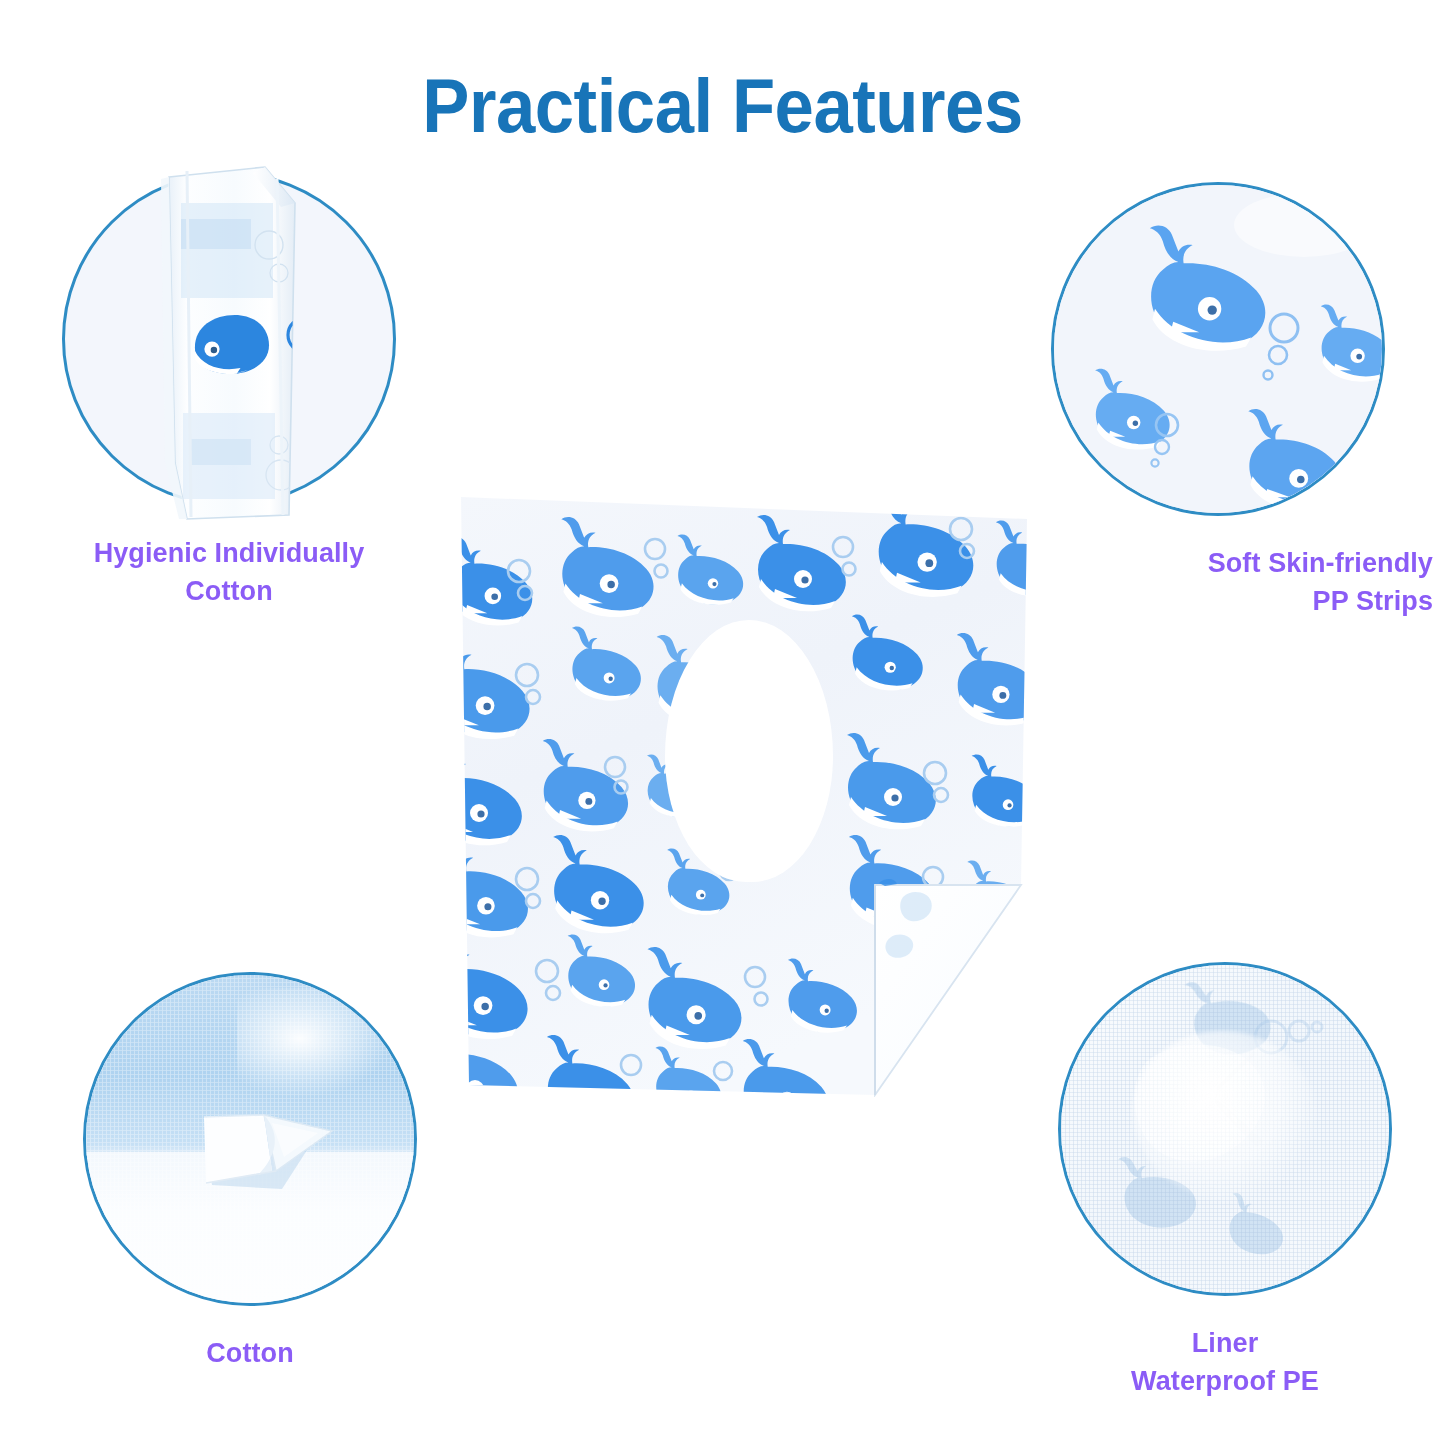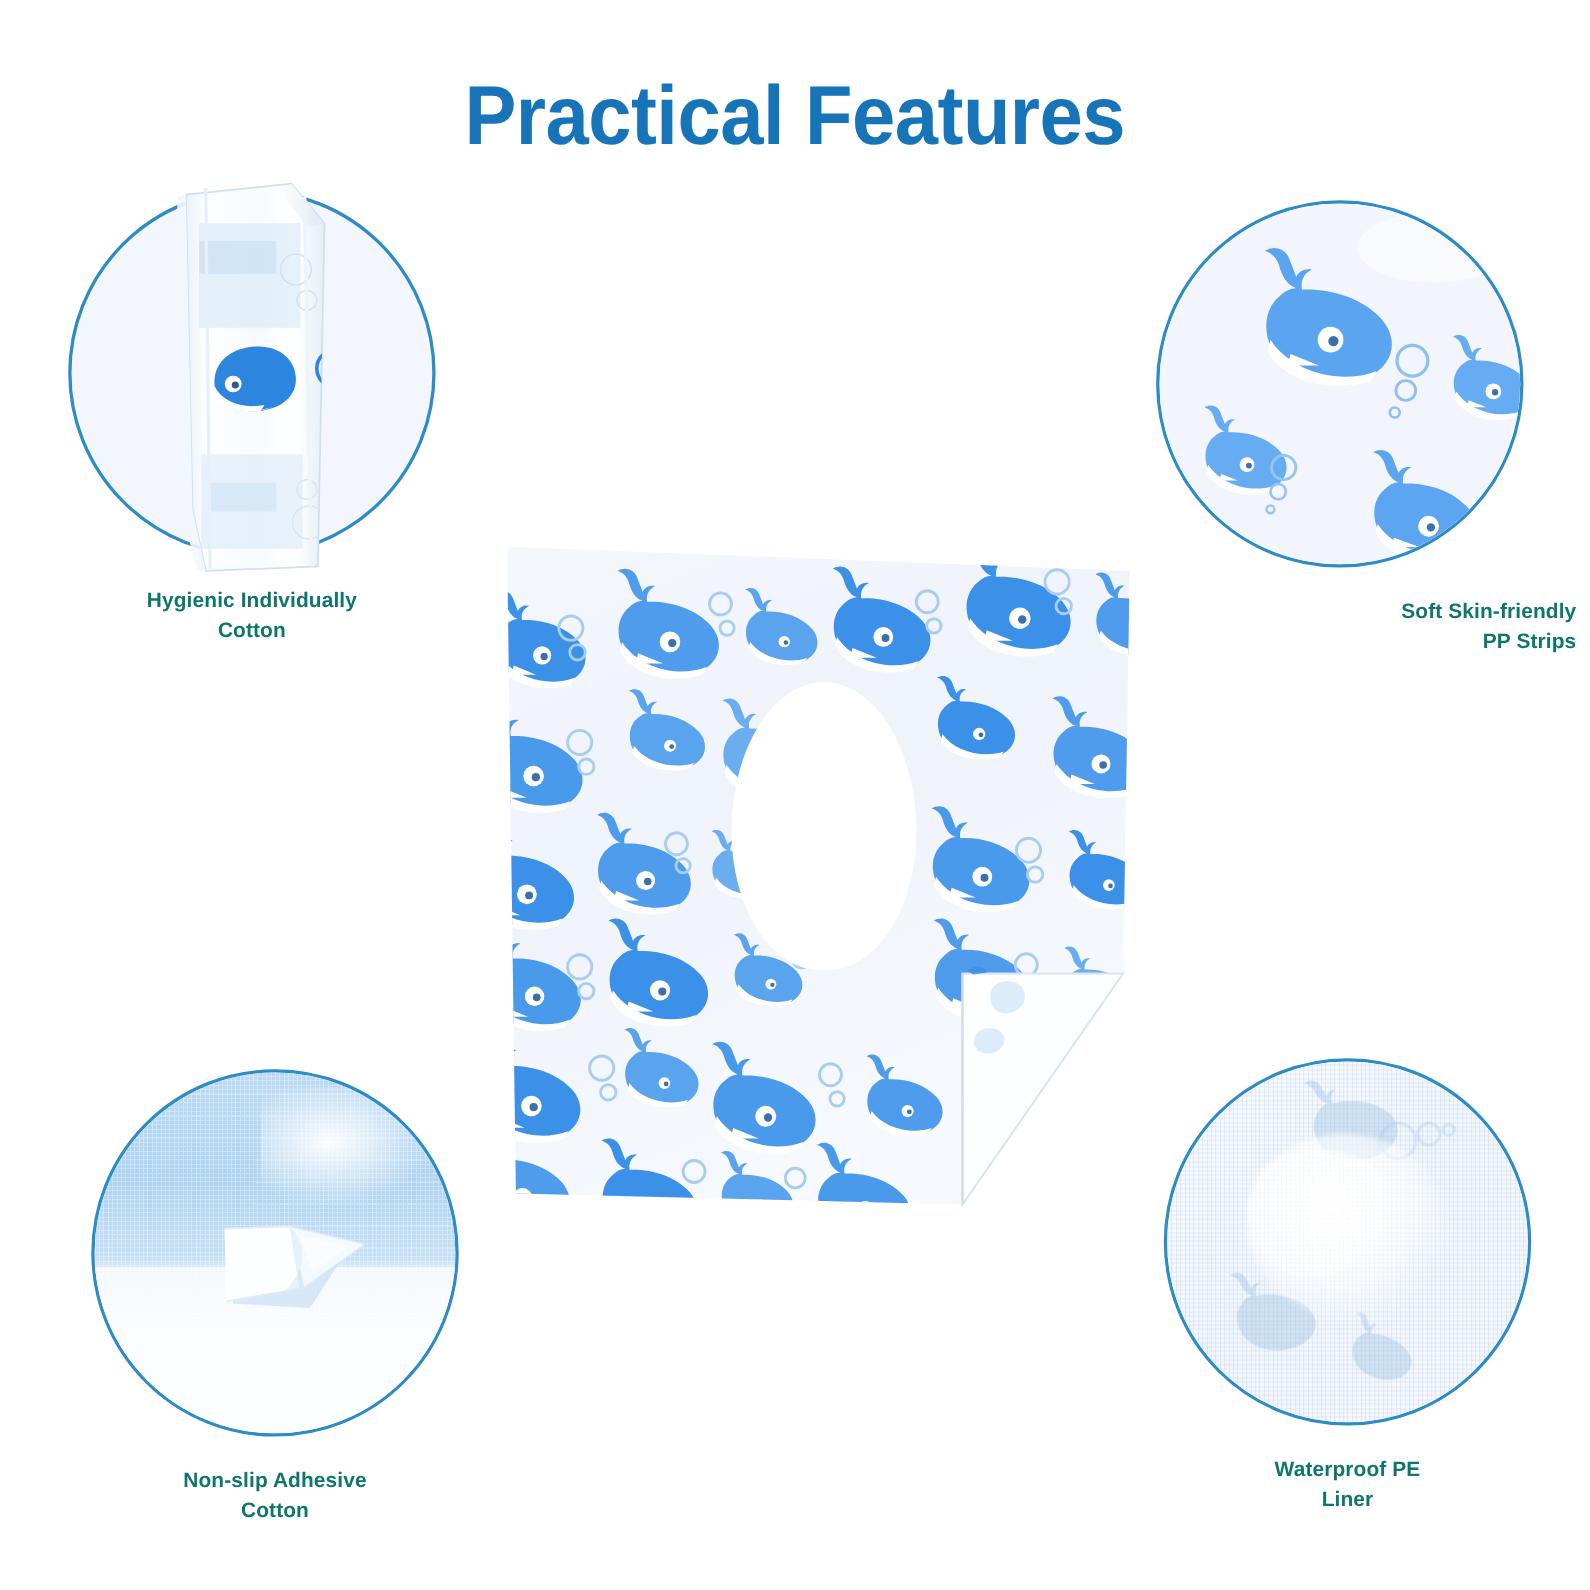--- a/index.html
+++ b/index.html
@@ -29,22 +29,22 @@
     background:#F3F6FC;
     box-sizing:border-box;
   }
   .bubble-clip{
     position:absolute; inset:0; border-radius:50%; overflow:hidden;
   }
   .bubble-noclip{ position:absolute; inset:0; }
   .caption{
     margin-top:28px; width:430px; margin-left:-48px;
     text-align:center;
-    font-size:19px; font-weight:bold; line-height:1.42;
-    color:#0f766e; letter-spacing:0.1px;
+    font-size:27px; font-weight:bold; line-height:1.42;
+    color:#8b5cf6; letter-spacing:0.1px;
   }
   .caption span{ display:block; }
 
   #feature-wrapped { left:62px;  top:172px; }
   #feature-cotton  { left:1051px;top:182px; }
   #feature-adhesive{ left:83px;  top:972px; }
   #feature-liner   { left:1058px;top:962px; }
   #feature-cotton  .caption{ margin-left:-48px;text-align:right; }
   #feature-liner   .caption{ margin-left:-48px; }
 
@@ -248,21 +248,20 @@
 
         <path d="M178 140 C196 160 190 182 172 200 L186 196 Z" fill="#E8F1F9"></path>
         <path d="M118 142 L178 140" stroke="#E2EDF7" stroke-width="1.6" fill="none"></path>
         <path d="M120 208 L190 196" stroke="#E0EBF5" stroke-width="1.6" fill="none"></path>
 
         <path d="M186 148 L232 158 L198 182 Z" fill="#FFFFFF" opacity="0.55"></path>
       </svg>
     </div>
   </div>
   <div class="caption">
-    <span>Non-slip Adhesive</span>
     <span>Cotton</span>
   </div>
 </div>
 
 <div class="feature" id="feature-liner">
   <div class="bubble">
     <div class="bubble-clip">
       <div class="liner-base"></div>
       <svg width="334" height="334" viewBox="0 0 334 334" style="position:absolute;inset:0">
 
@@ -294,22 +293,22 @@
                    C136 206 96 196 82 168 C70 144 70 114 86 96 Z" fill="#FFFFFF" opacity="0.72"></path>
           <path d="M150 128 C168 134 180 150 176 168 C172 186 152 196 134 190
                    C120 186 112 170 118 154 C124 138 136 124 150 128 Z" fill="#FFFFFF" opacity="0.55"></path>
         </g>
       </svg>
       <div class="liner-weave"></div>
       <div class="liner-gloss"></div>
     </div>
   </div>
   <div class="caption">
+    <span>Liner</span>
     <span>Waterproof PE</span>
-    <span>Liner</span>
   </div>
 </div>
 
 <div id="product">
   <svg id="product-sheet" viewBox="0 0 578 612">
     <defs>
       <clipPath id="sheetClip">
         <path d="M6 12 L572 34 L566 400 L420 400 L420 610 L14 600 Z"></path>
       </clipPath>
       <linearGradient id="sheetG" x1="0" y1="0" x2="0.4" y2="1">

